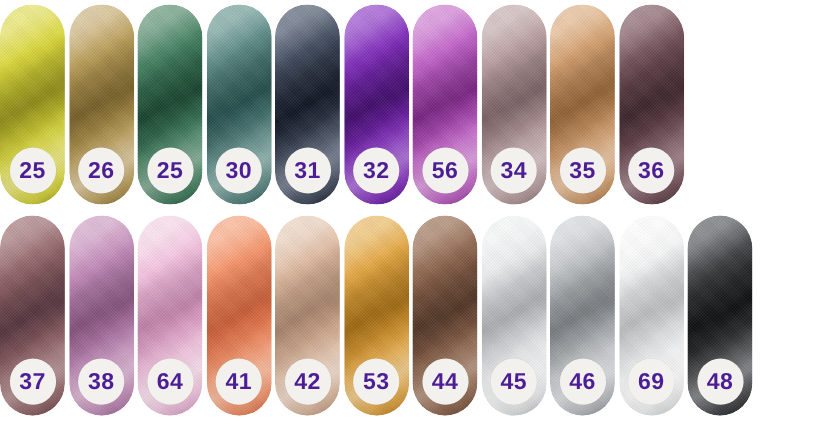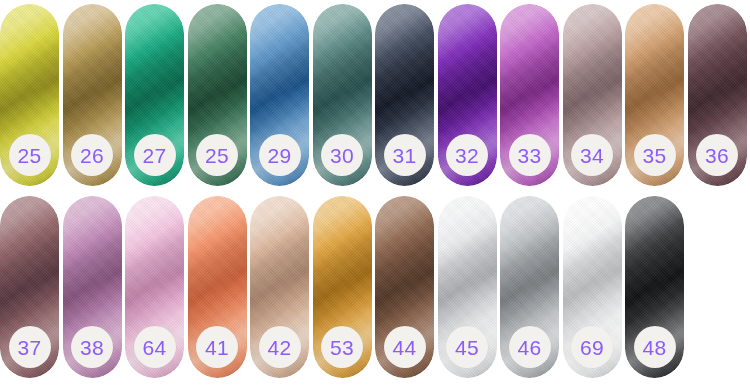--- a/index.html
+++ b/index.html
@@ -113,23 +113,23 @@
     border-radius: 50%;
     background: #f2f1ed;
     display: flex;
     align-items: center;
     justify-content: center;
     box-shadow: 0 0 0 0.5px rgba(0,0,0,0.04);
   }
   .swatch-badge-label {
     font-family: "Liberation Sans", sans-serif;
     font-size: 21px;
-    font-weight: 400;
+    font-weight: 700;
     letter-spacing: 0.2px;
-    color: #8b5cf6;
+    color: #4c1d95;
     line-height: 1;
   }
 </style>
 </head>
 <body>
 
 <div id="swatch-grid">
   <div class="swatch-row row-top">
       <div class="swatch">
         <div class="swatch-fill" style="background: linear-gradient(152deg, rgb(232, 229, 106) 0%, rgb(232, 229, 106) 12%, rgb(216, 214, 54) 30%, rgb(168, 163, 31) 50%, rgb(216, 214, 54) 66%, rgb(232, 229, 106) 80%, rgb(216, 214, 54) 92%, rgb(168, 163, 31) 100%);"></div>
@@ -143,47 +143,29 @@
       <div class="swatch">
         <div class="swatch-fill" style="background: linear-gradient(152deg, rgb(212, 188, 138) 0%, rgb(212, 188, 138) 12%, rgb(183, 154, 83) 30%, rgb(140, 114, 50) 50%, rgb(183, 154, 83) 66%, rgb(212, 188, 138) 80%, rgb(183, 154, 83) 92%, rgb(140, 114, 50) 100%);"></div>
         <div class="swatch-drape"></div>
         <div class="swatch-texture"></div>
         <div class="swatch-shade"></div>
         <div class="swatch-badge">
           <span class="swatch-badge-label">26</span>
         </div>
       </div>
       <div class="swatch">
-        <div class="swatch-fill" style="background: linear-gradient(152deg, rgb(52, 199, 156) 0%, rgb(52, 199, 156) 12%, rgb(19, 165, 124) 30%, rgb(10, 122, 89) 50%, rgb(19, 165, 124) 66%, rgb(52, 199, 156) 80%, rgb(19, 165, 124) 92%, rgb(10, 122, 89) 100%);"></div>
-        <div class="swatch-drape"></div>
-        <div class="swatch-texture"></div>
-        <div class="swatch-shade"></div>
-        <div class="swatch-badge">
-          <span class="swatch-badge-label">27</span>
-        </div>
-      </div>
-      <div class="swatch">
         <div class="swatch-fill" style="background: linear-gradient(152deg, rgb(106, 156, 127) 0%, rgb(106, 156, 127) 12%, rgb(63, 125, 93) 30%, rgb(31, 82, 57) 50%, rgb(63, 125, 93) 66%, rgb(106, 156, 127) 80%, rgb(63, 125, 93) 92%, rgb(31, 82, 57) 100%);"></div>
         <div class="swatch-drape"></div>
         <div class="swatch-texture"></div>
         <div class="swatch-shade"></div>
         <div class="swatch-badge">
           <span class="swatch-badge-label">25</span>
         </div>
       </div>
       <div class="swatch">
-        <div class="swatch-fill" style="background: linear-gradient(152deg, rgb(127, 178, 220) 0%, rgb(127, 178, 220) 12%, rgb(91, 149, 200) 30%, rgb(30, 95, 158) 50%, rgb(91, 149, 200) 66%, rgb(127, 178, 220) 80%, rgb(91, 149, 200) 92%, rgb(30, 95, 158) 100%);"></div>
-        <div class="swatch-drape"></div>
-        <div class="swatch-texture"></div>
-        <div class="swatch-shade"></div>
-        <div class="swatch-badge">
-          <span class="swatch-badge-label">29</span>
-        </div>
-      </div>
-      <div class="swatch">
         <div class="swatch-fill" style="background: linear-gradient(152deg, rgb(123, 166, 160) 0%, rgb(123, 166, 160) 12%, rgb(84, 131, 127) 30%, rgb(44, 92, 90) 50%, rgb(84, 131, 127) 66%, rgb(123, 166, 160) 80%, rgb(84, 131, 127) 92%, rgb(44, 92, 90) 100%);"></div>
         <div class="swatch-drape"></div>
         <div class="swatch-texture"></div>
         <div class="swatch-shade"></div>
         <div class="swatch-badge">
           <span class="swatch-badge-label">30</span>
         </div>
       </div>
       <div class="swatch">
         <div class="swatch-fill" style="background: linear-gradient(152deg, rgb(93, 104, 124) 0%, rgb(93, 104, 124) 12%, rgb(59, 69, 87) 30%, rgb(22, 28, 43) 50%, rgb(59, 69, 87) 66%, rgb(93, 104, 124) 80%, rgb(59, 69, 87) 92%, rgb(22, 28, 43) 100%);"></div>
@@ -202,21 +184,21 @@
         <div class="swatch-badge">
           <span class="swatch-badge-label">32</span>
         </div>
       </div>
       <div class="swatch">
         <div class="swatch-fill" style="background: linear-gradient(152deg, rgb(212, 136, 216) 0%, rgb(212, 136, 216) 12%, rgb(191, 94, 198) 30%, rgb(142, 45, 153) 50%, rgb(191, 94, 198) 66%, rgb(212, 136, 216) 80%, rgb(191, 94, 198) 92%, rgb(142, 45, 153) 100%);"></div>
         <div class="swatch-drape"></div>
         <div class="swatch-texture"></div>
         <div class="swatch-shade"></div>
         <div class="swatch-badge">
-          <span class="swatch-badge-label">33</span>
+          <span class="swatch-badge-label">56</span>
         </div>
       </div>
       <div class="swatch">
         <div class="swatch-fill" style="background: linear-gradient(152deg, rgb(204, 182, 183) 0%, rgb(204, 182, 183) 12%, rgb(182, 154, 156) 30%, rgb(143, 116, 119) 50%, rgb(182, 154, 156) 66%, rgb(204, 182, 183) 80%, rgb(182, 154, 156) 92%, rgb(143, 116, 119) 100%);"></div>
         <div class="swatch-drape"></div>
         <div class="swatch-texture"></div>
         <div class="swatch-shade"></div>
         <div class="swatch-badge">
           <span class="swatch-badge-label">34</span>
         </div>

